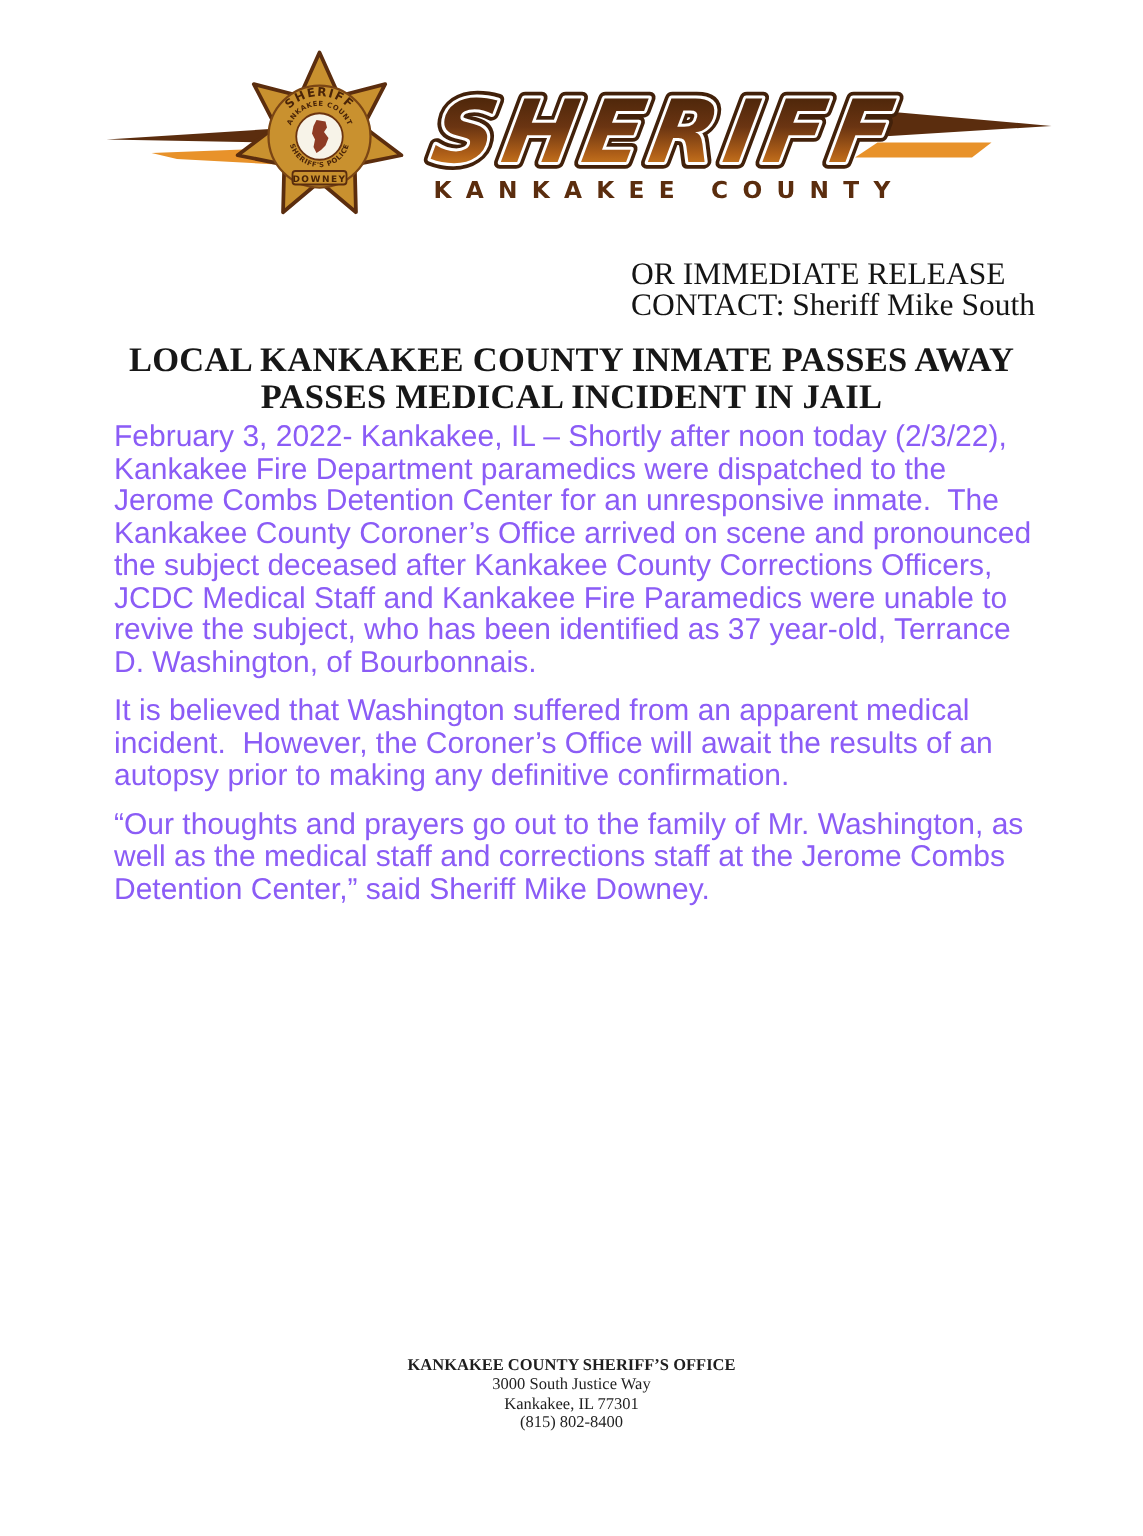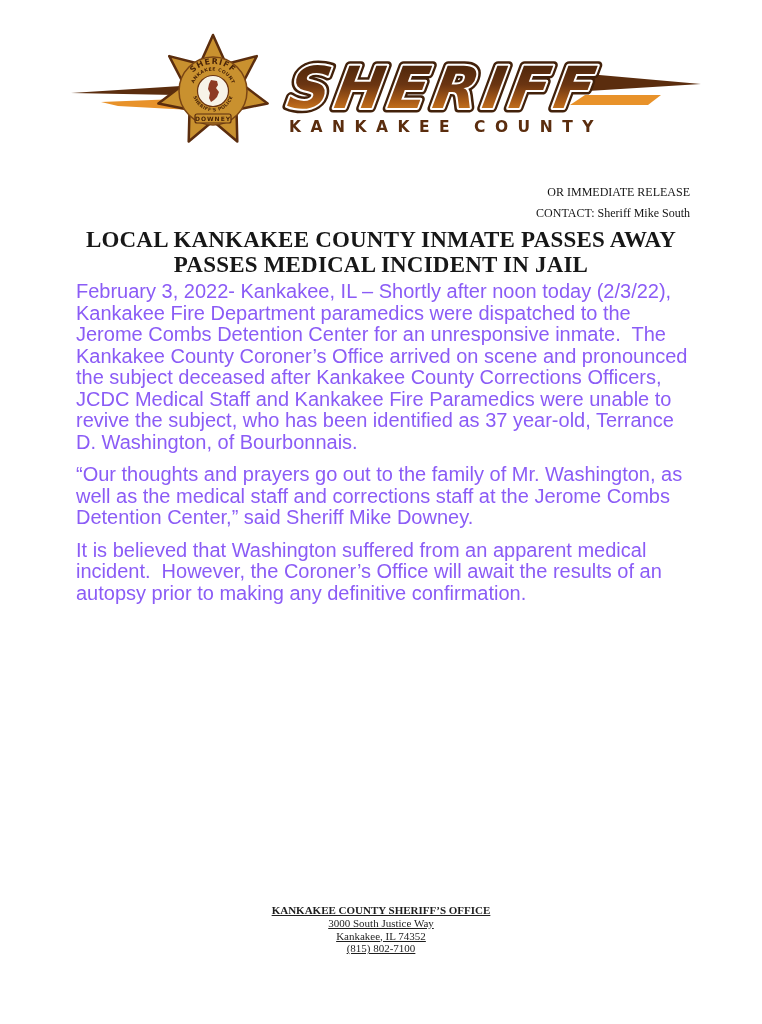--- a/index.html
+++ b/index.html
@@ -15,24 +15,23 @@
   .logo {
     position: absolute;
     left: 58px;
     top: 22px;
     width: 648px;
     height: 138px;
   }
   
   .release {
     position: absolute;
-    top: 182px;
+    top: 172px;
     right: 72px;
-    text-align: right;
-    font-size: 12px;
+    font-size: 21px;
     line-height: 21px;
     color: #151515;
   }
   
   .title {
     position: absolute;
     top: 227px;
     left: 0;
     right: 0;
     text-align: center;
@@ -60,21 +59,20 @@
   
   .footer {
     position: absolute;
     top: 904px;
     left: 0;
     right: 0;
     text-align: center;
     font-size: 11px;
     line-height: 12.8px;
     color: #1e1e1e;
-    text-decoration: underline;
   }
   .footer .f-office { font-weight: bold; }
   
   .logo text, .logo textPath { font-family: "DejaVu Sans", sans-serif; }
 </style>
 </head>
 <body>
 
 <div class="page">
 
@@ -135,24 +133,24 @@
     <div>CONTACT: Sheriff Mike South</div>
   </div>
 
   <div class="title">
     <div>LOCAL KANKAKEE COUNTY INMATE PASSES AWAY</div>
     <div>PASSES MEDICAL INCIDENT IN JAIL</div>
   </div>
 
   <div class="bodytext">
     <p>February 3, 2022- Kankakee, IL – Shortly after noon today (2/3/22), Kankakee Fire Department paramedics were dispatched to the Jerome Combs Detention Center for an unresponsive inmate.  The Kankakee County Coroner’s Office arrived on scene and pronounced the subject deceased after Kankakee County Corrections Officers, JCDC Medical Staff and Kankakee Fire Paramedics were unable to revive the subject, who has been identified as 37 year-old, Terrance D. Washington, of Bourbonnais.</p>
+    <p>It is believed that Washington suffered from an apparent medical incident.  However, the Coroner’s Office will await the results of an autopsy prior to making any definitive confirmation.</p>
     <p>“Our thoughts and prayers go out to the family of Mr. Washington, as well as the medical staff and corrections staff at the Jerome Combs Detention Center,” said Sheriff Mike Downey.</p>
-    <p>It is believed that Washington suffered from an apparent medical incident.  However, the Coroner’s Office will await the results of an autopsy prior to making any definitive confirmation.</p>
   </div>
 
   <div class="footer">
     <div class="f-office">KANKAKEE COUNTY SHERIFF’S OFFICE</div>
     <div>3000 South Justice Way</div>
-    <div>Kankakee, IL 74352</div>
-    <div>(815) 802-7100</div>
+    <div>Kankakee, IL 77301</div>
+    <div>(815) 802-8400</div>
   </div>
 
 </div>
 
 </body></html>

